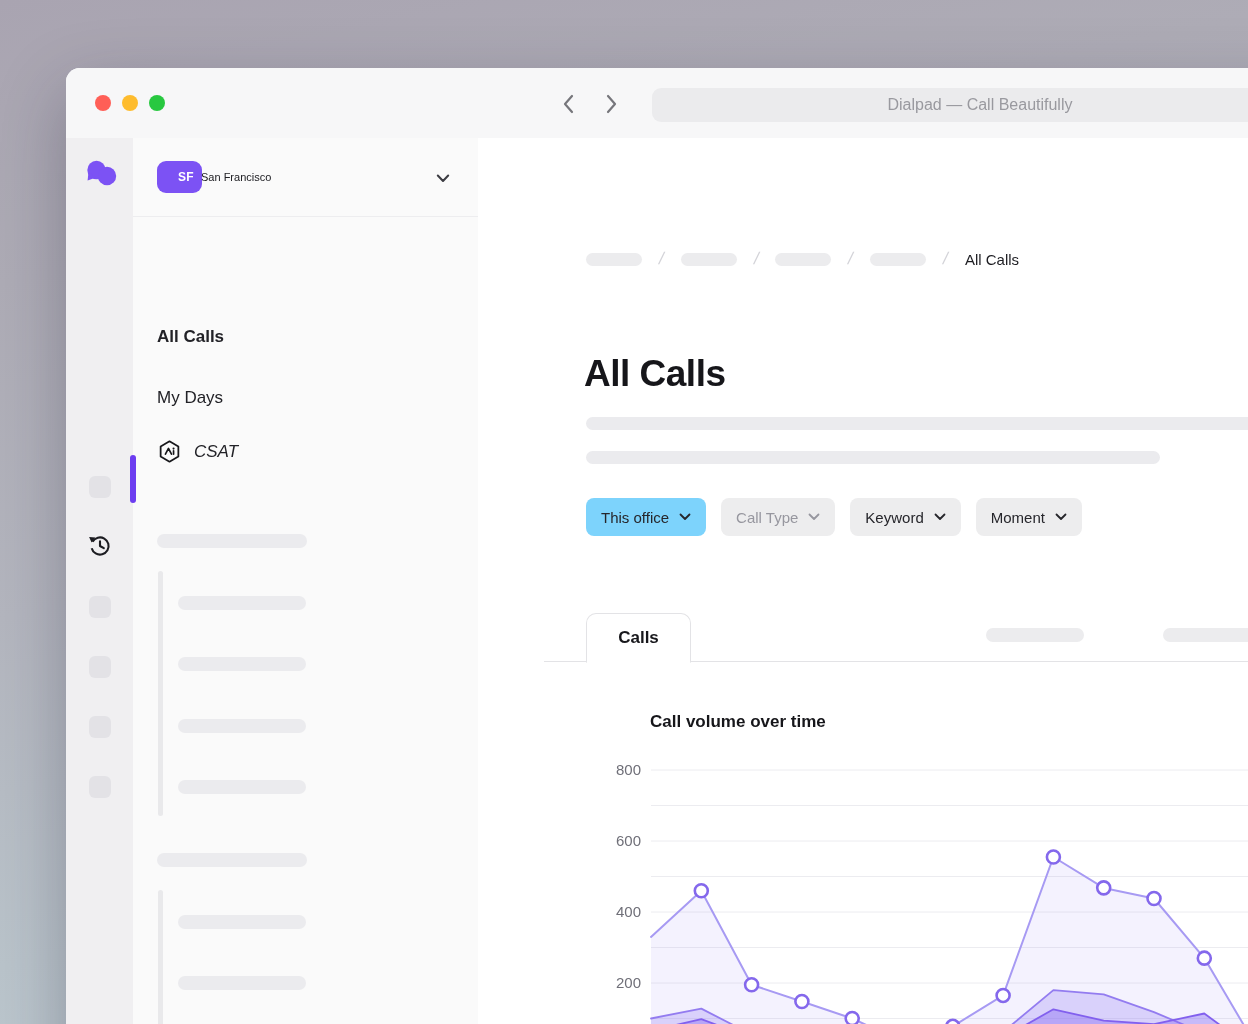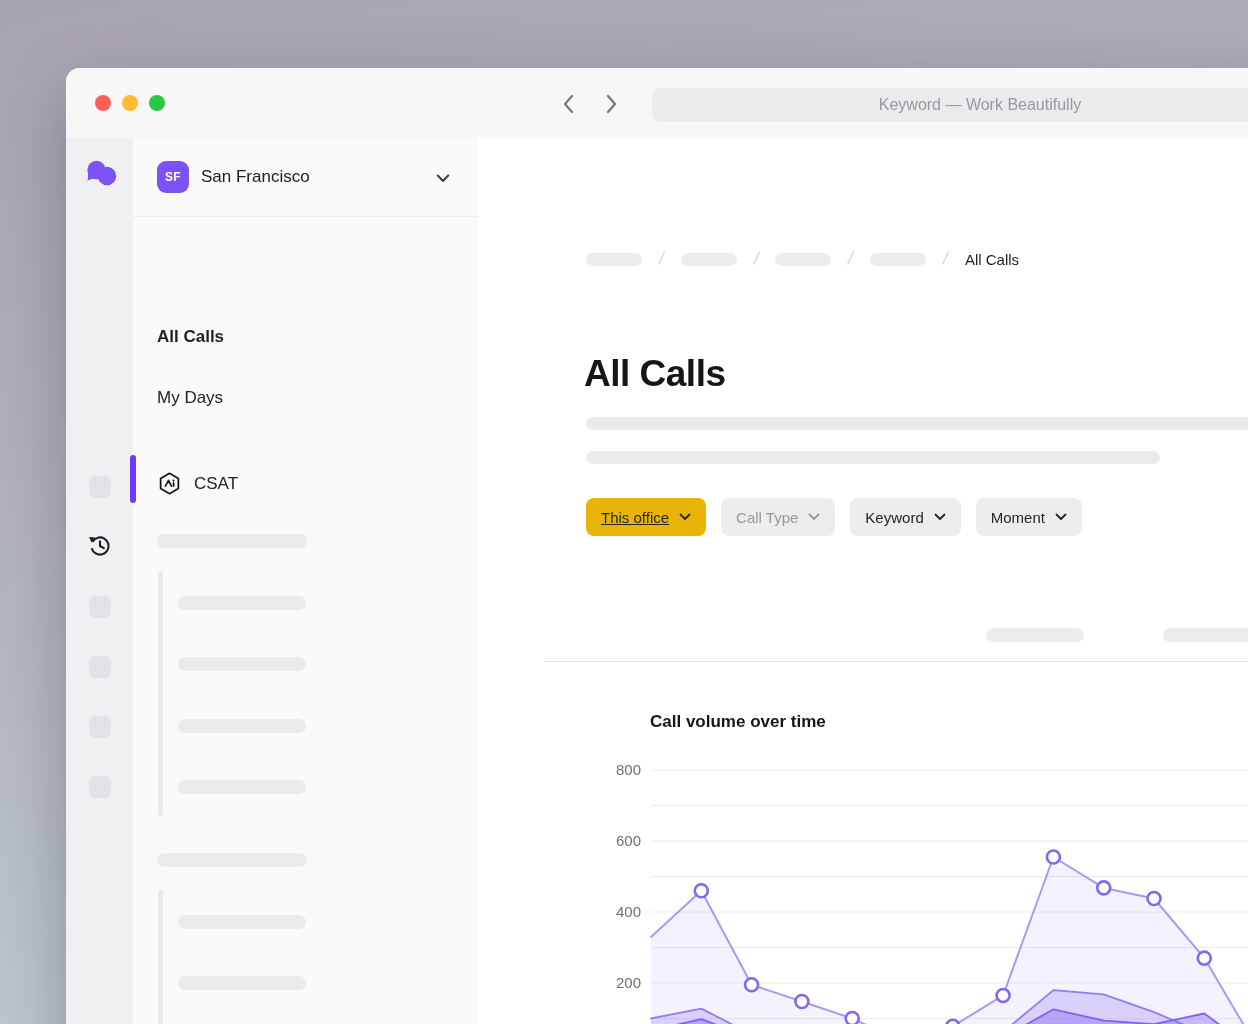--- a/index.html
+++ b/index.html
@@ -18,38 +18,38 @@
     color:#99999f;font-size:16px;}
   
   #rail{position:absolute;left:0;top:70px;width:67px;height:1030px;background:#f0eff1;border-right:1px solid #e3e3e5;}
   .rail-skel{position:absolute;left:23px;width:22px;height:22px;border-radius:6px;background:#e3e2e6;}
   #active-indicator{position:absolute;left:64px;top:387px;width:6px;height:48px;border-radius:3px;background:#6c3df0;z-index:5;}
   
   #sidebar{position:absolute;left:67px;top:70px;width:345px;height:1030px;background:#fafafa;border-right:1px solid #e6e6e8;}
   #sidebar-header{position:absolute;left:0;top:0;width:100%;height:78px;border-bottom:1px solid #ededef;
     display:flex;align-items:center;}
   #ws-avatar{position:absolute;left:24px;top:23px;width:32px;height:32px;border-radius:9px;background:#7c52f4;
-    color:#fff;font-size:12px;font-weight:bold;display:flex;align-items:center;justify-content:center;letter-spacing:.3px;}
-  #ws-name{position:absolute;left:68px;top:0;height:78px;display:flex;align-items:center;font-size:17px;color:#202025;}
+    color:#fff;font-size:12px;font-weight:bold;display:flex;align-items:center;justify-content:center;letter-spacing:.3px;padding-left:13px;}
+  #ws-name{position:absolute;left:68px;top:0;height:78px;display:flex;align-items:center;font-size:11px;color:#202025;}
   #ws-chevron{position:absolute;right:28px;top:31px;color:#3c3c42;}
   .nav-item{position:absolute;left:24px;font-size:17px;color:#222227;display:flex;align-items:center;gap:12px;}
   .skel{position:absolute;background:#ebebee;border-radius:7px;}
   .treeline{position:absolute;width:5px;border-radius:2.5px;background:#e9e9eb;}
   
   #main{position:absolute;left:412px;top:70px;width:988px;height:1030px;background:#ffffff;}
   #breadcrumb{position:absolute;left:108px;top:112px;display:flex;align-items:center;gap:17px;height:18px;}
   .crumb-skel{width:56px;height:13px;border-radius:6.5px;background:#ececee;}
   .crumb-sep{color:#d3d3d8;font-size:17px;transform:skewX(-12deg);}
   #crumb-current{color:#1d1d22;font-size:15px;}
   #page-title{position:absolute;left:106px;top:215px;font-size:37px;font-weight:bold;color:#16161a;letter-spacing:-.5px;}
   #filters{position:absolute;left:108px;top:360px;display:flex;gap:15px;}
   .chip{height:38px;border-radius:8px;display:flex;align-items:center;gap:10px;padding:0 15px;font-size:15px;}
   .chip-default{background:#ededee;color:#26262b;text-align:center;}
   .chip-disabled{background:#ededee;color:#97979f;justify-content:center;}
-  .chip-lavender{background:#eab308;color:#26262b;text-decoration:underline;}
+  .chip-lavender{background:#7dd3fc;color:#26262b;}
   .chip-purple{background:#f1ebfe;color:#7a4ff2;}
   #tabline{position:absolute;left:66px;top:523px;width:770px;height:1px;background:#e3e3e6;}
   #tab-calls{position:absolute;left:108px;top:475px;width:105px;height:50px;background:#fff;
     border:1px solid #e3e3e6;border-bottom:1px solid #fff;border-radius:10px 10px 0 0;z-index:3;
     display:flex;align-items:center;justify-content:center;font-size:17px;font-weight:bold;color:#17171b;box-sizing:border-box;}
   #tab-csat{position:absolute;left:260px;top:475px;height:49px;display:flex;align-items:center;gap:11px;
     font-size:17px;color:#26262b;}
   .tab-skel{position:absolute;top:490px;width:98px;height:14px;border-radius:7px;background:#ececee;}
   #chart-title{position:absolute;left:172px;top:574px;font-size:17px;font-weight:bold;color:#16161a;text-align:right;}
   #chart-svg{position:absolute;left:66px;top:530px;}
@@ -69,21 +69,21 @@
         <svg width="12" height="20" viewBox="0 0 12 20">
             <path d="M10 2 L3 10 L10 18" fill="none" stroke="#76767b" stroke-width="2.2" stroke-linecap="round" stroke-linejoin="round"></path>
           </svg>
       </div>
       <div class="navarrow" style="left:538px;">
         <svg width="12" height="20" viewBox="0 0 12 20">
             <path d="M2 2 L9 10 L2 18" fill="none" stroke="#76767b" stroke-width="2.2" stroke-linecap="round" stroke-linejoin="round"></path>
           </svg>
       </div>
       <div id="urlbar">
-        <span>Keyword — Work Beautifully</span>
+        <span>Dialpad — Call Beautifully</span>
       </div>
     </div>
 
     <div id="rail">
       <div style="position:absolute;left:17px;top:19px;">
         <svg width="36" height="34" viewBox="0 0 36 34">
           <g fill="#7c52f4">
             <circle cx="13.5" cy="13" r="9.2"></circle>
             <path d="M5.5 15 L4.6 23.5 L13 20.5 Z"></path>
             <circle cx="24" cy="19" r="9.2"></circle>
@@ -118,21 +118,21 @@
             </svg>
         </div>
       </div>
 
       <div class="nav-item" style="top:189px;font-weight:bold;">
         <span>All Calls</span>
       </div>
       <div class="nav-item" style="top:250px;">
         <span>My Days</span>
       </div>
-      <div class="nav-item" style="top:333px;">
+      <div class="nav-item" style="top:301px;font-style:italic;">
         <svg width="25" height="25" viewBox="0 0 24 24">
           <path d="M12 2.2 L20.5 7.1 L20.5 16.9 L12 21.8 L3.5 16.9 L3.5 7.1 Z" fill="none" stroke="#17171b" stroke-width="1.7" stroke-linejoin="round"></path>
           <path d="M8.1 14.6 L11 9.1 L13.9 14.6" fill="none" stroke="#17171b" stroke-width="1.6" stroke-linecap="round" stroke-linejoin="round"></path>
           <path d="M15.9 11.3 L15.9 14.6" fill="none" stroke="#17171b" stroke-width="1.6" stroke-linecap="round"></path>
           <circle cx="15.9" cy="9.2" r="1" fill="#17171b"></circle>
         </svg>
         <span>CSAT</span>
       </div>
 
       <div class="skel" style="left:24px;top:396px;width:150px;height:14px;"></div>
@@ -188,20 +188,23 @@
         </div>
         <div class="chip chip-default">
           <span>Moment</span>
           <svg width="12" height="8" viewBox="0 0 12 8">
               <path d="M1.5 1.5 L6 6 L10.5 1.5" fill="none" stroke="#26262b" stroke-width="1.8" stroke-linecap="round" stroke-linejoin="round"></path>
             </svg>
         </div>
       </div>
 
       <div id="tabline"></div>
+      <div id="tab-calls">
+        <span>Calls</span>
+      </div>
       <div class="tab-skel" style="left:508px;"></div>
       <div class="tab-skel" style="left:685px;"></div>
 
       <div id="chart-title">Call volume over time</div>
       <svg id="chart-svg" width="770" height="424" viewBox="0 0 770 424">
           <line x1="107" x2="770" y1="350.5" y2="350.5" stroke="#ececf0" stroke-width="1"></line>
           <line x1="107" x2="770" y1="315" y2="315" stroke="#ececf0" stroke-width="1"></line>
           <line x1="107" x2="770" y1="279.5" y2="279.5" stroke="#ececf0" stroke-width="1"></line>
           <line x1="107" x2="770" y1="244" y2="244" stroke="#ececf0" stroke-width="1"></line>
           <line x1="107" x2="770" y1="208.5" y2="208.5" stroke="#ececf0" stroke-width="1"></line>

